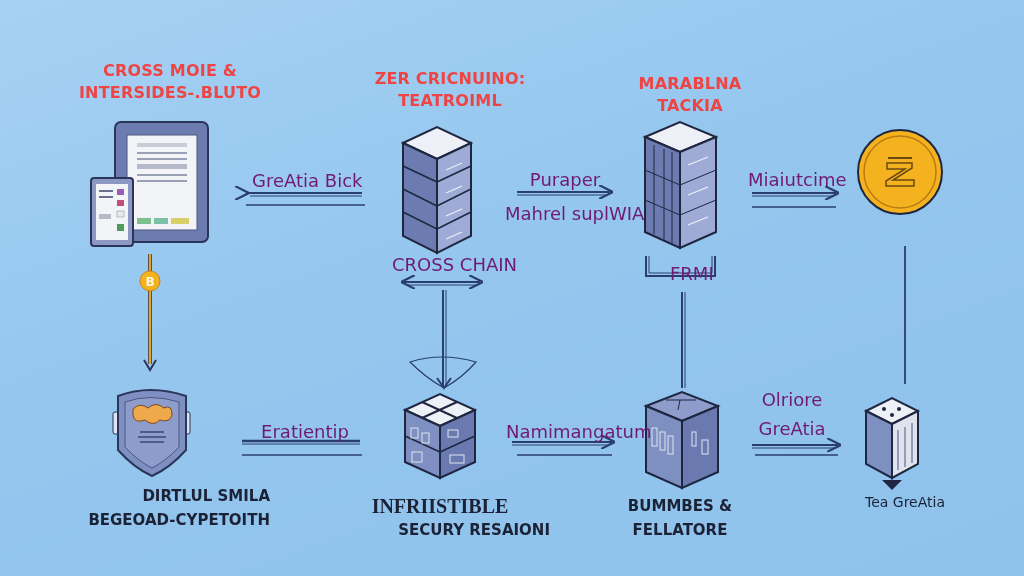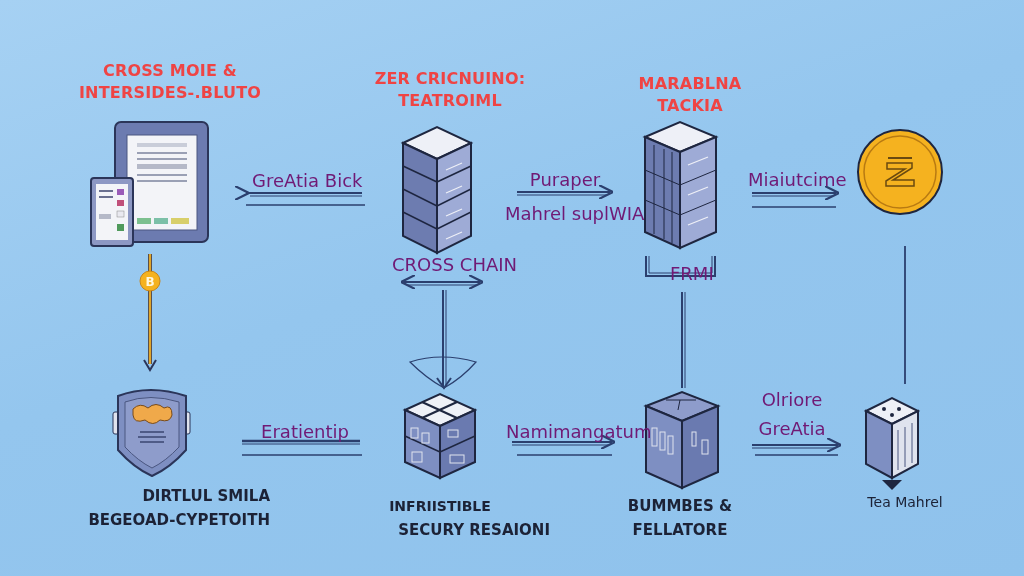--- a/index.html
+++ b/index.html
@@ -241,22 +241,22 @@
 <div class="abs label" style="left:255px; top:421px; width:100px;">Eratientip</div>
 <div class="abs label" style="left:506px; top:421px; width:115px;">Namimangatum</div>
 <div class="abs label" style="left:752px; top:389px; width:80px;">Olriore</div>
 <div class="abs label" style="left:752px; top:418px; width:80px;">GreAtia</div>
 
 <div class="abs caption" style="left:50px; top:484px; width:220px;text-align:right;">
   <div>DIRTLUL SMILA</div>
   <div style="font-size:15px;">BEGEOAD-CYPETOITH</div>
 </div>
 <div class="abs caption" style="left:330px; top:494px; width:220px;">
-  <div style="font-size:14px;">INFRIISTIBLE</div>
+  <div style="font-size:20px;font-family:Liberation Serif, serif;">INFRIISTIBLE</div>
   <div style="font-size:15px;text-align:right;">SECURY RESAIONI</div>
 </div>
 <div class="abs caption" style="left:600px; top:494px; width:160px;">
   <div>BUMMBES &amp;</div>
   <div>FELLATORE</div>
 </div>
 <div class="abs caption small-caption" style="left:840px; top:490px; width:130px;">
-  <div>Tea Mahrel</div>
+  <div>Tea GreAtia</div>
 </div>
 
 </body></html>

